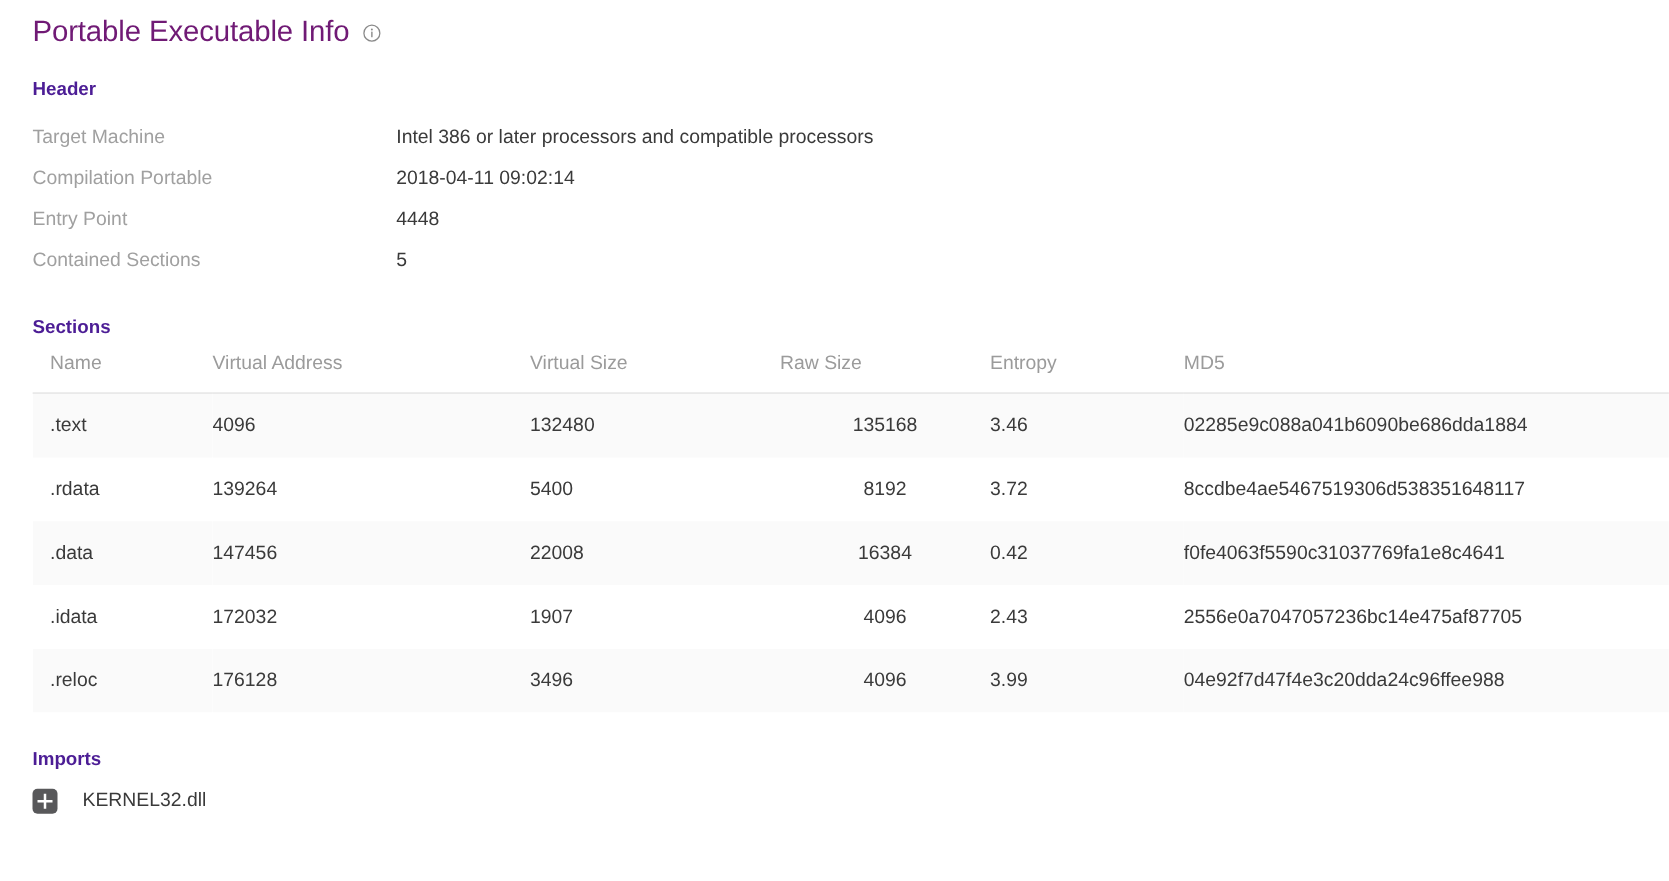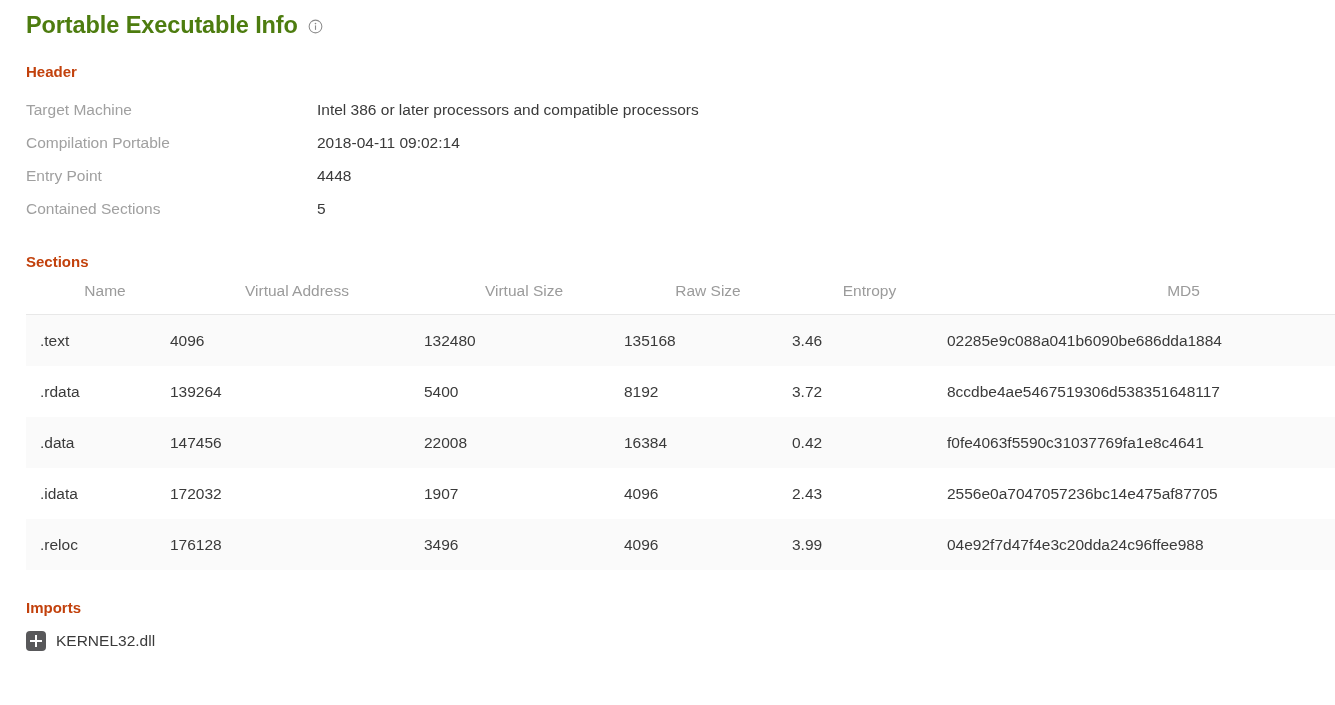--- a/index.html
+++ b/index.html
@@ -25,41 +25,41 @@
 
   
   .title-row {
     display: flex;
     align-items: center;
     gap: 10px;
     padding: 11px 0 0 26px;
   }
   .page-title {
     font-size: 23.5px;
-    font-weight: bold;
-    color: #4d7c0f;
+    font-weight: normal;
+    color: #701a75;
     letter-spacing: -0.1px;
     line-height: 1.2;
   }
   .info-icon {
     width: 15px;
     height: 15px;
     display: inline-block;
     position: relative;
     top: 1px;
     color: #8a8a8a;
     cursor: pointer;
   }
   .info-icon svg { display: block; }
 
   
   .sub-heading {
     font-size: 15px;
     font-weight: bold;
-    color: #c2410c;
+    color: #4c1d95;
     margin-left: 26px;
   }
   #header-heading { margin-top: 24px; }
   #sections-heading { margin-top: 28px; }
   #imports-heading { margin-top: 29px; }
 
   
   .kv-block {
     margin-top: 13px;
     margin-left: 26px;
@@ -91,21 +91,21 @@
     width: 1309px;
     overflow: hidden;
   }
   table.sections {
     border-collapse: collapse;
     table-layout: fixed;
     width: 1380px;
     font-size: 15.5px;
   }
   table.sections th {
-    text-align: center;
+    text-align: left;
     font-weight: normal;
     color: #9b9b9b;
     font-size: 15.5px;
     padding: 0 0 14px 0;
     border-bottom: 1px solid #e8e8e8;
     vertical-align: bottom;
   }
   table.sections td {
     color: #3a3a3a;
     padding: 0;
@@ -117,34 +117,34 @@
   table.sections tbody tr.odd td {
     background: #fafafa;
   }
   table.sections tbody tr.even td {
     background: #ffffff;
   }
   
   .col-name      { width: 130px; padding-left: 14px !important; }
   .col-vaddr     { width: 254px; }
   .col-vsize     { width: 200px; }
-  .col-rawsize   { width: 168px; }
+  .col-rawsize   { width: 168px; text-align: center; }
   .col-entropy   { width: 155px; }
   .col-md5       { width: 473px; }
   th.col-name { padding-left: 14px; }
 
   
   .imports-list {
     margin-top: 12px;
     margin-left: 26px;
   }
   .import-item {
     display: flex;
     align-items: center;
-    gap: 10px;
+    gap: 20px;
     height: 26px;
     cursor: pointer;
     width: fit-content;
   }
   .expand-box {
     width: 20px;
     height: 20px;
     border-radius: 4px;
     background: #58585a;
     position: relative;

